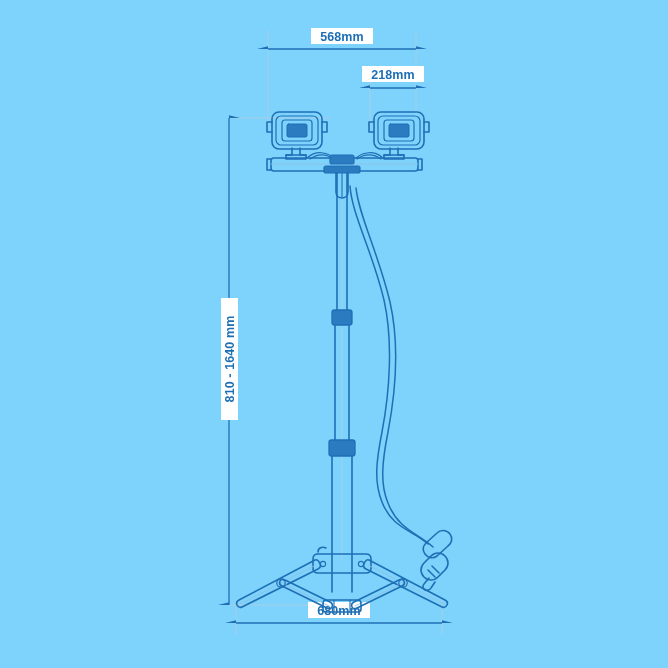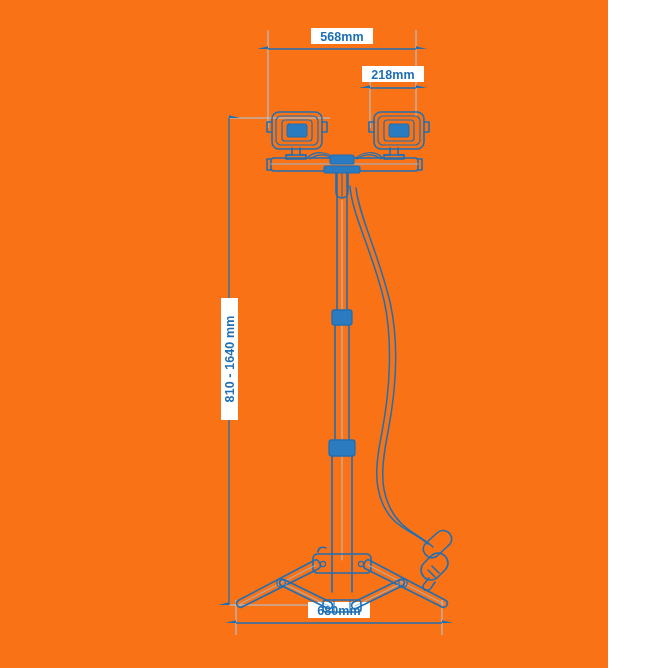--- a/index.html
+++ b/index.html
@@ -8,23 +8,23 @@
     background: #ffffff;
   }
   body {
     width: 668px;
     height: 668px;
     font-family: "Liberation Sans", sans-serif;
     overflow: hidden;
   }
   #drawing-root {
     position: relative;
-    width: 608px;
+    width: 668px;
     height: 668px;
-    background: #f97316;
+    background: #7dd3fc;
   }
   svg#technical-drawing {
     display: block;
     width: 668px;
     height: 668px;
   }
   .dim-text {
     font-family: "Liberation Sans", sans-serif;
     font-size: 12.5px;
     font-weight: 700;

